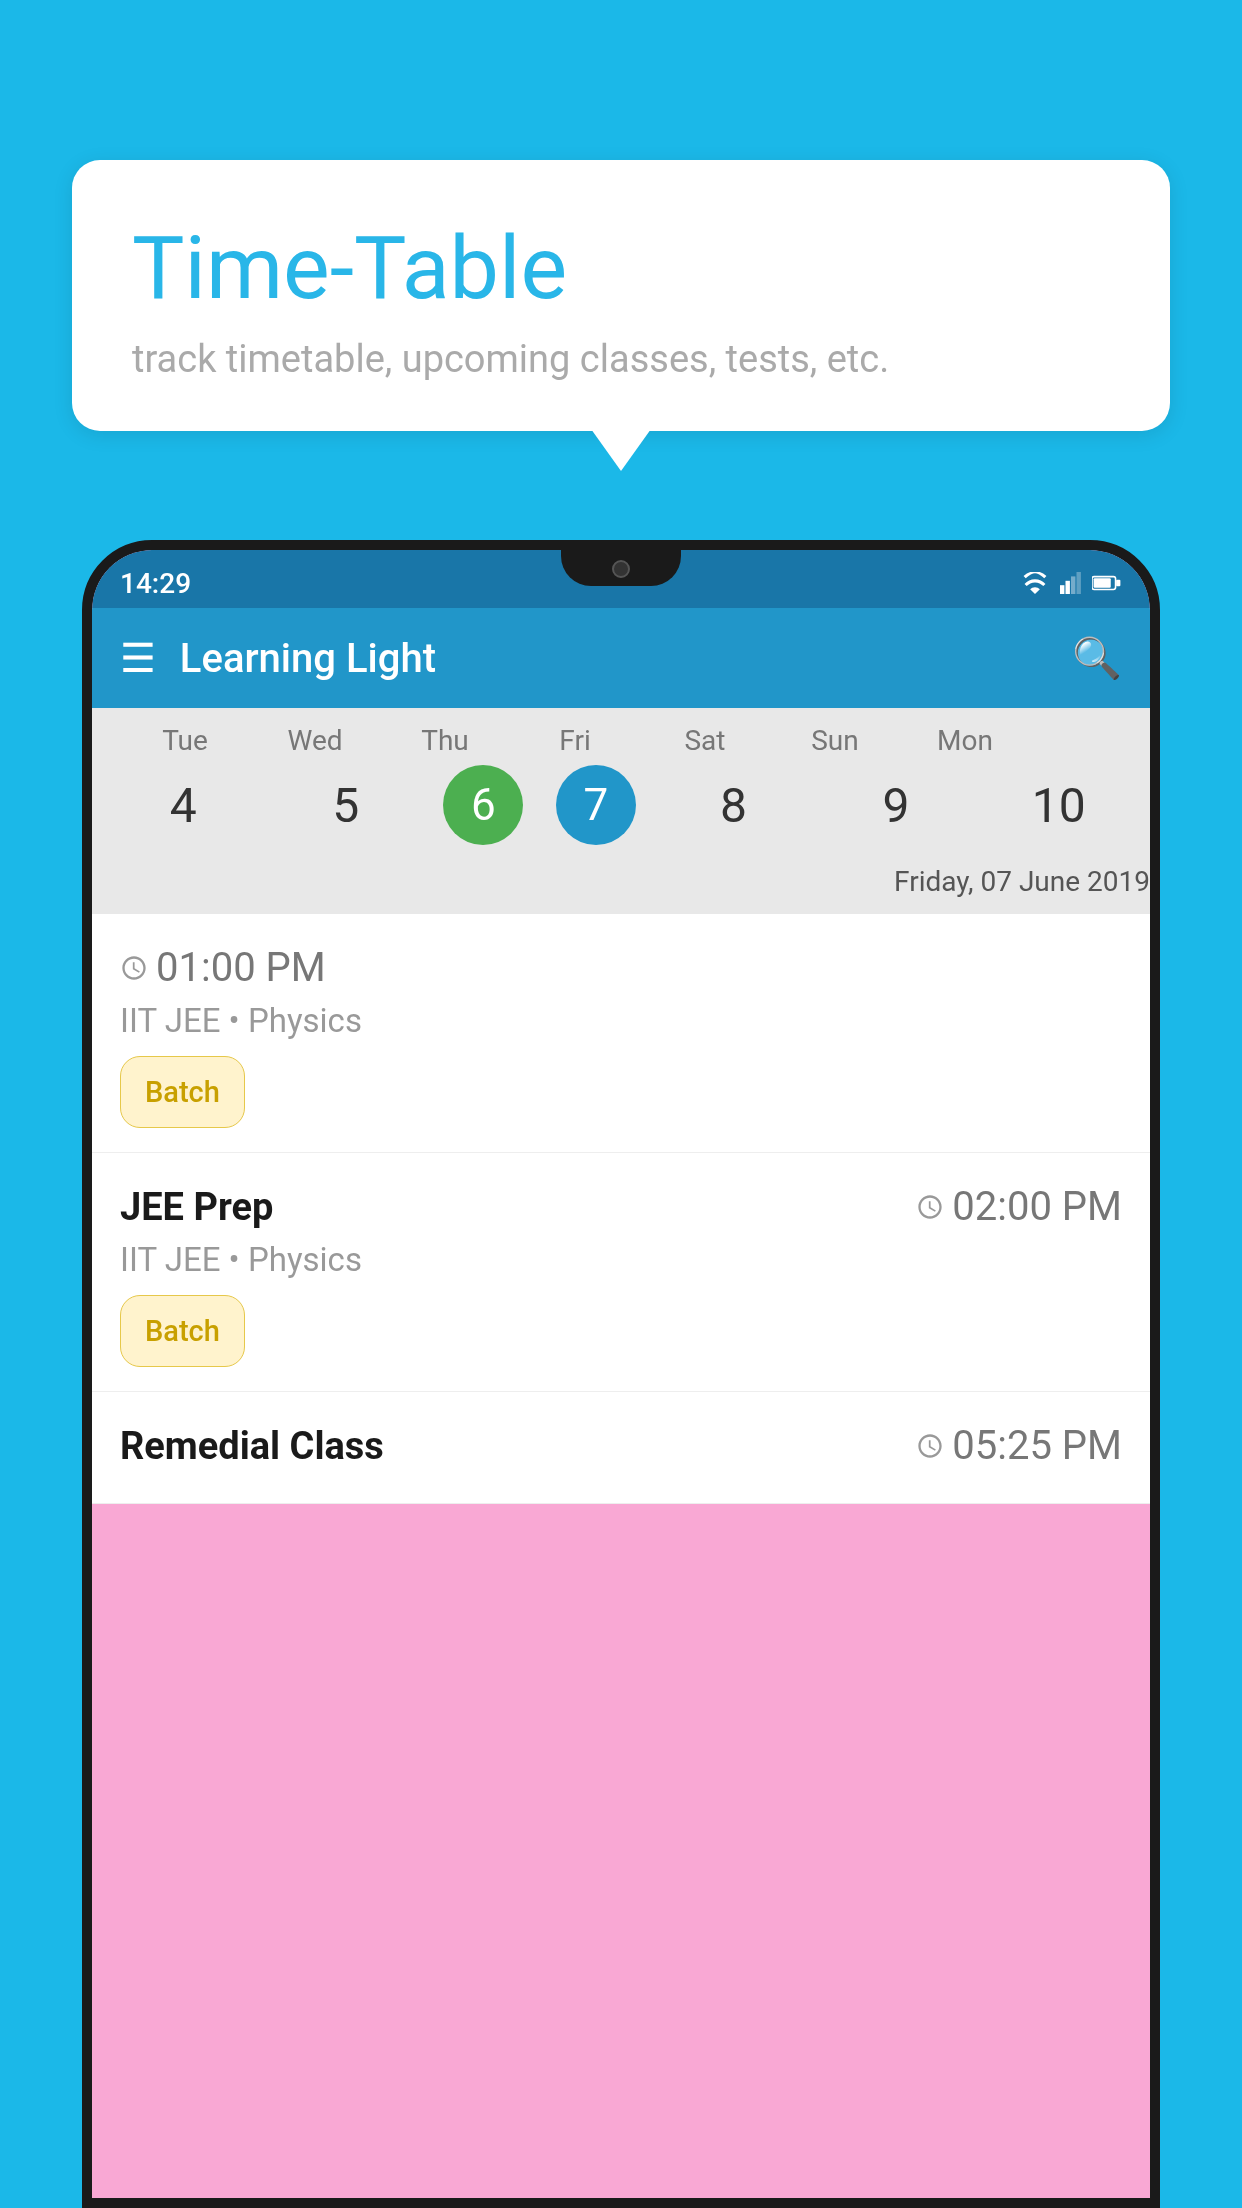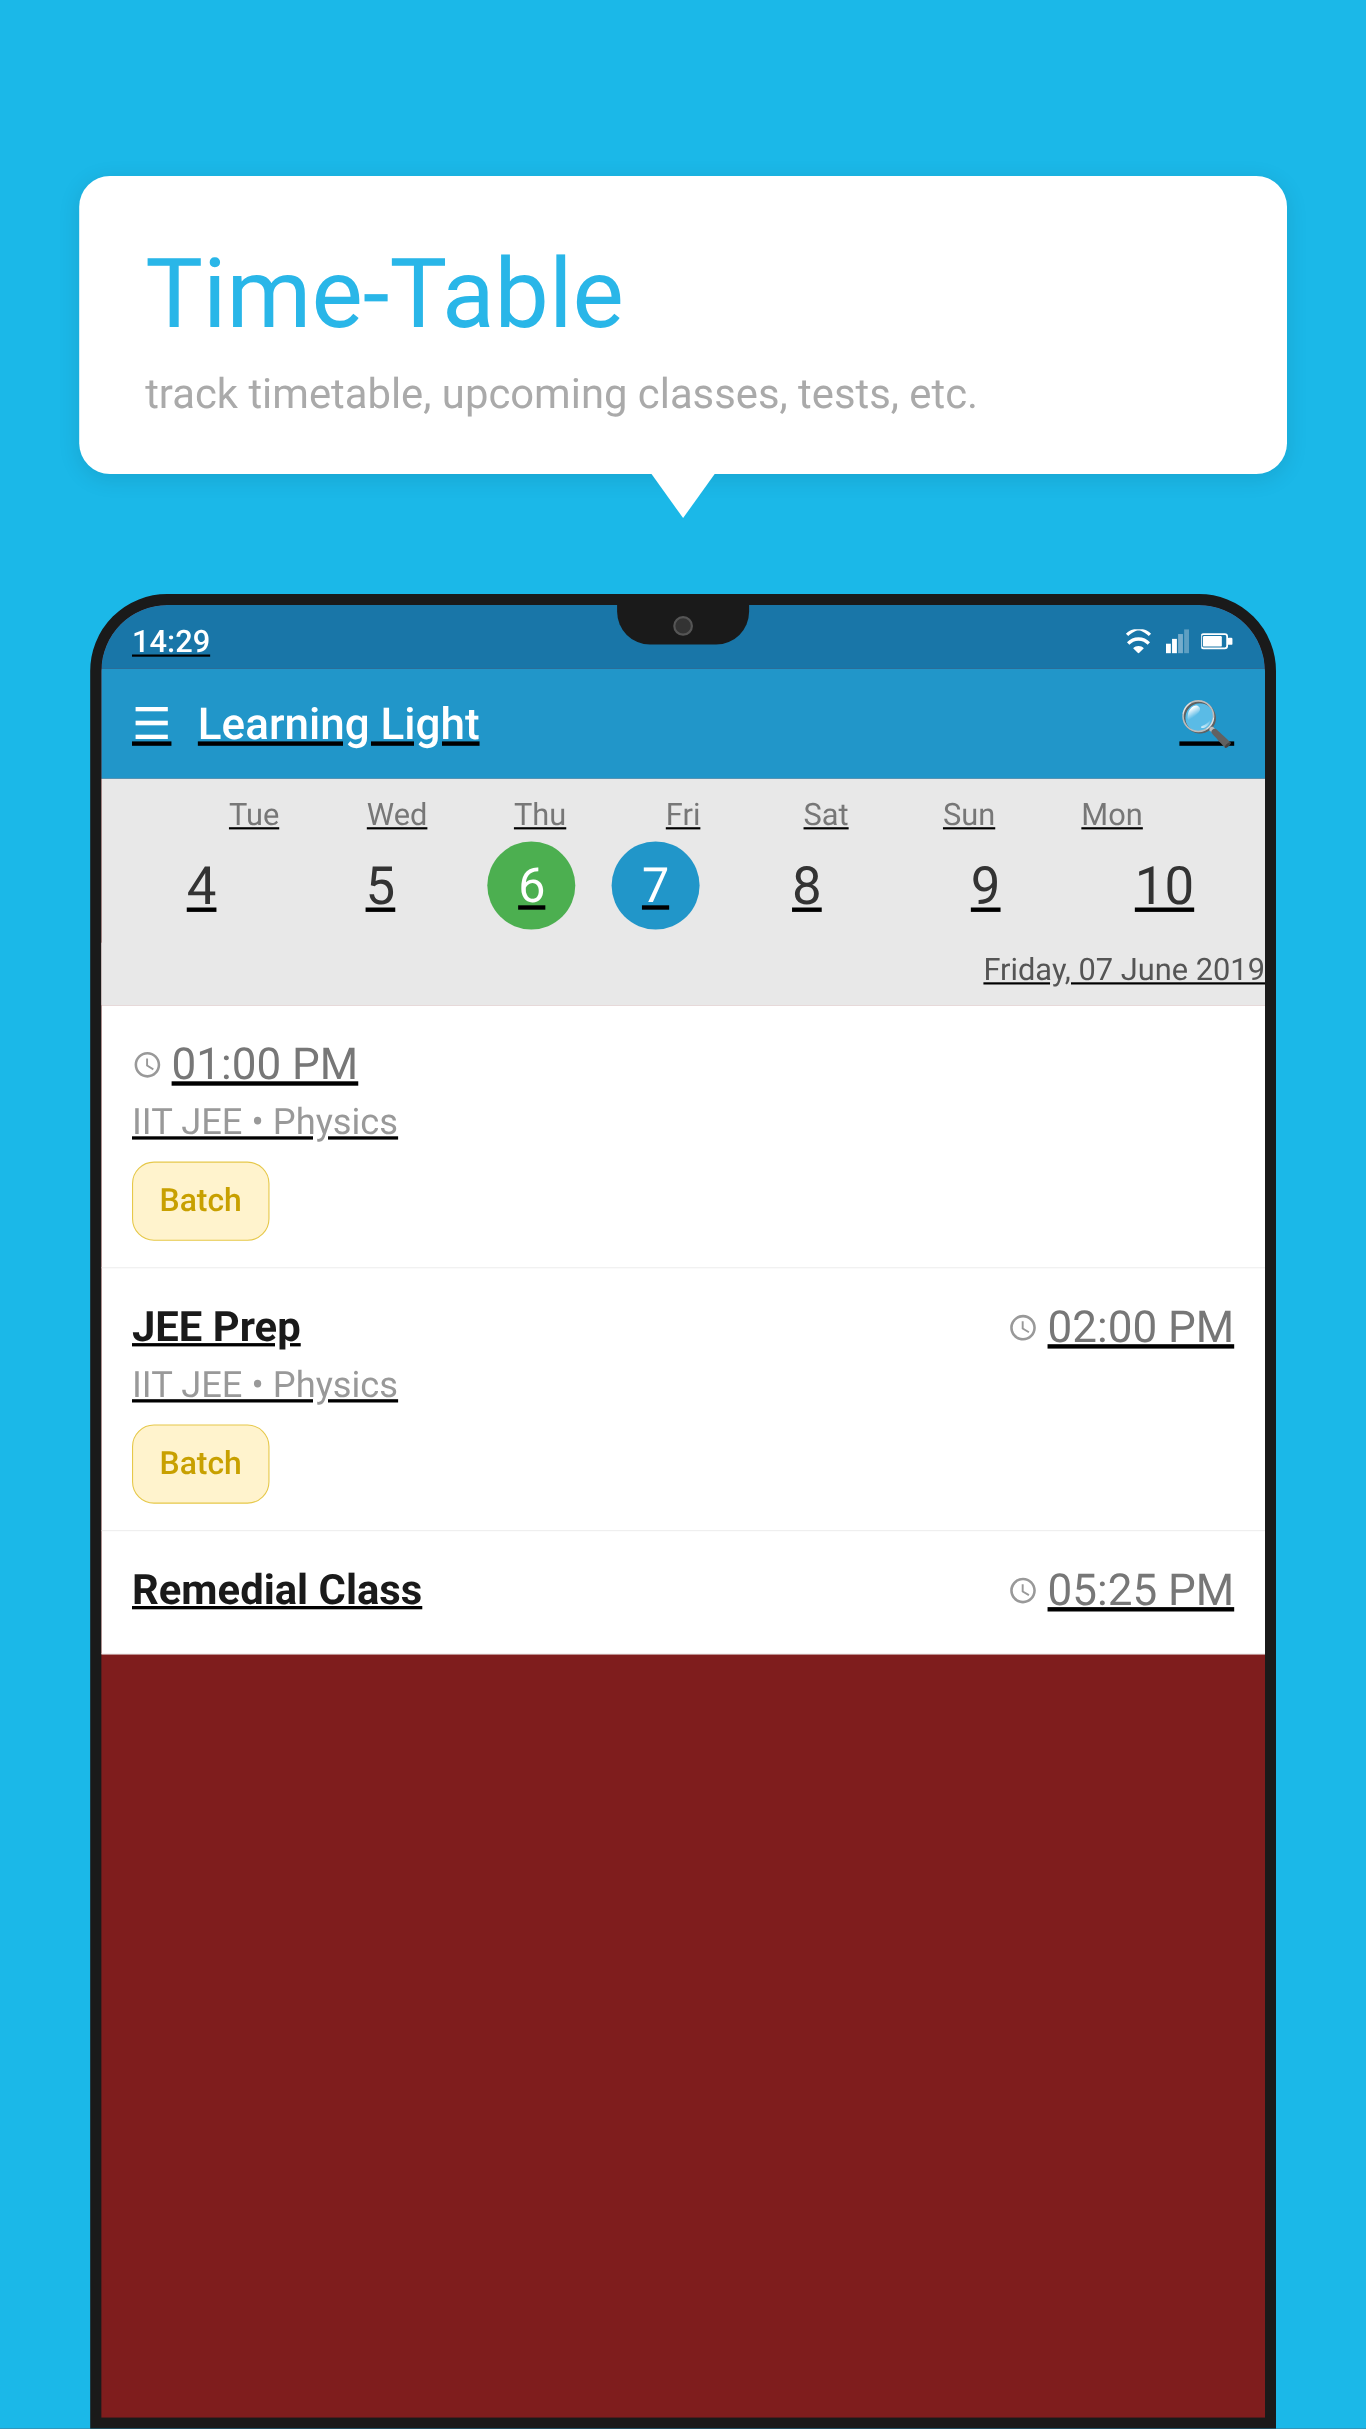--- a/index.html
+++ b/index.html
@@ -147,21 +147,21 @@
     }
 
     
     .calendar-week {
       background: #e8e8e8;
       padding: 16px 0 0;
     }
 
     .day-headers {
       display: flex;
-      justify-content: center;
+      justify-content: flex-start;
       padding: 0 28px;
     }
 
     .day-header {
       text-align: center;
       width: 130px;
       font-size: 28px;
       color: #777;
       font-weight: 400;
     }
@@ -254,25 +254,24 @@
       background: #fff3cd;
       color: #c8a000;
       border: 1.5px solid #e6c84a;
       border-radius: 20px;
       padding: 18px 24px;
       font-size: 29px;
       font-weight: 500;
     }
 
     .phone-screen {
-      background: #7f1d1d;
+      background: #f9a8d4;
       height: 100%;
       border-radius: 60px 60px 0 0;
       overflow: hidden;
-      text-decoration: underline;
     }
 
     .phone-side-button-left {
       position: absolute;
       left: -14px;
       top: 160px;
       width: 10px;
       height: 60px;
       background: #333;
       border-radius: 3px 0 0 3px;

